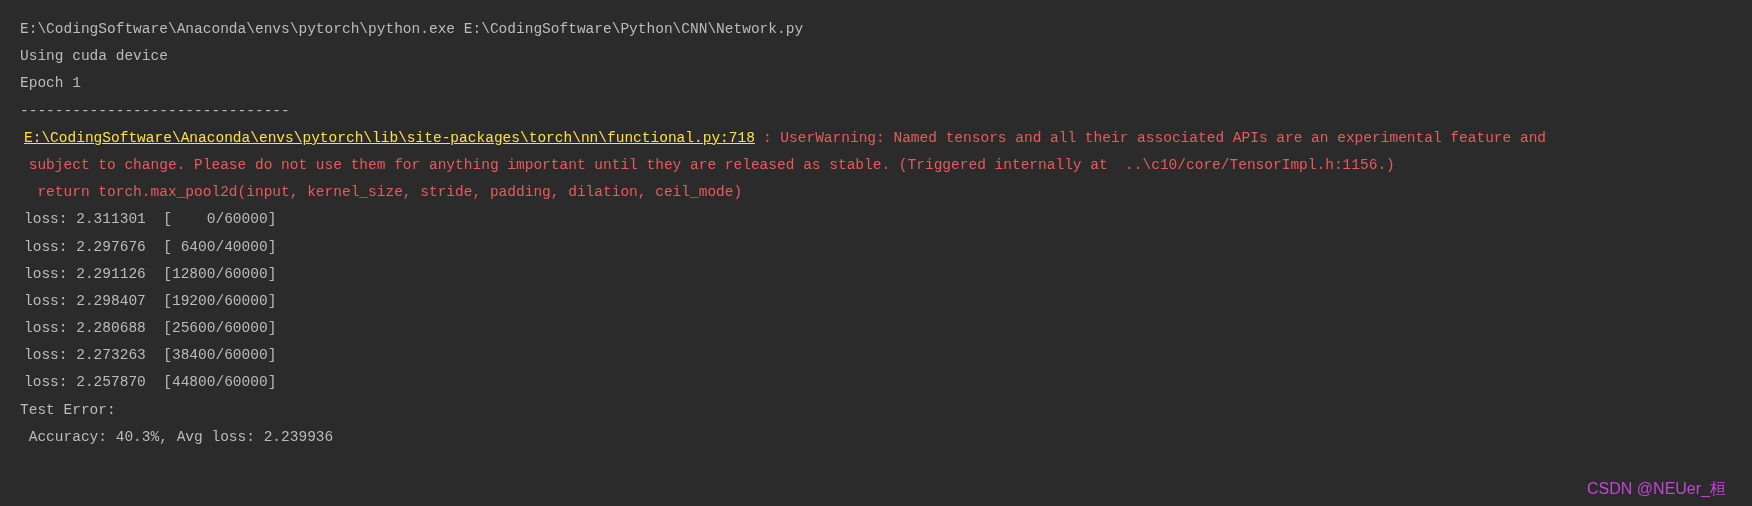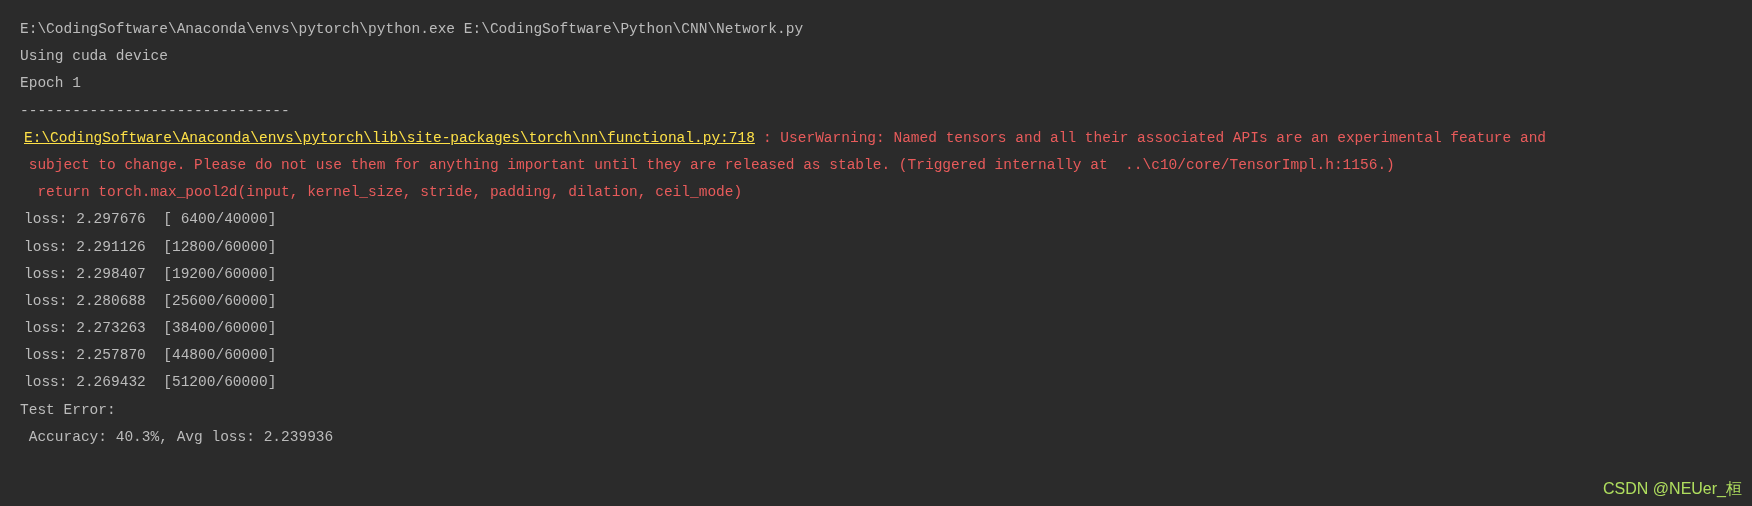--- a/index.html
+++ b/index.html
@@ -24,23 +24,23 @@
     }
     .path-link {
       color: #fde047;
       text-decoration: underline;
     }
     .warning-text {
       color: #e85b5b;
     }
     .watermark {
       position: absolute;
-      right: 14px;
+      right: 30px;
       bottom: 8px;
-      color: #bef264;
+      color: #d946ef;
       font-family: "Microsoft YaHei", Arial, sans-serif;
       font-size: 16px;
       opacity: 0.9;
       white-space: pre;
     }
     .loss-row {
       white-space: pre;
     }
   </style>
 </head>
@@ -49,25 +49,25 @@
 <div class="terminal-line">E:\CodingSoftware\Anaconda\envs\pytorch\python.exe E:\CodingSoftware\Python\CNN\Network.py</div>
 <div class="terminal-line">Using cuda device</div>
 <div class="terminal-line">Epoch 1</div>
 <div class="terminal-line">-------------------------------</div>
 
 <div class="terminal-line"><span class="path-link">E:\CodingSoftware\Anaconda\envs\pytorch\lib\site-packages\torch\nn\functional.py:718</span><span class="warning-text">: UserWarning: Named tensors and all their associated APIs are an experimental feature and</span></div>
 <div class="terminal-line warning-text"> subject to change. Please do not use them for anything important until they are released as stable. (Triggered internally at  ..\c10/core/TensorImpl.h:1156.)</div>
 <div class="terminal-line warning-text">  return torch.max_pool2d(input, kernel_size, stride, padding, dilation, ceil_mode)</div>
 
 <div id="loss-container">
+    <div class="loss-row">loss: 2.311301  [    0/60000]</div>
     <div class="loss-row">loss: 2.297676  [ 6400/40000]</div>
     <div class="loss-row">loss: 2.291126  [12800/60000]</div>
     <div class="loss-row">loss: 2.298407  [19200/60000]</div>
     <div class="loss-row">loss: 2.280688  [25600/60000]</div>
     <div class="loss-row">loss: 2.273263  [38400/60000]</div>
     <div class="loss-row">loss: 2.257870  [44800/60000]</div>
-    <div class="loss-row">loss: 2.269432  [51200/60000]</div>
   </div>
 
 <div class="terminal-line">Test Error: </div>
 <div class="terminal-line"> Accuracy: 40.3%, Avg loss: 2.239936 </div>
 
 <div class="watermark">CSDN @NEUer_桓</div>
 
 </body></html>

